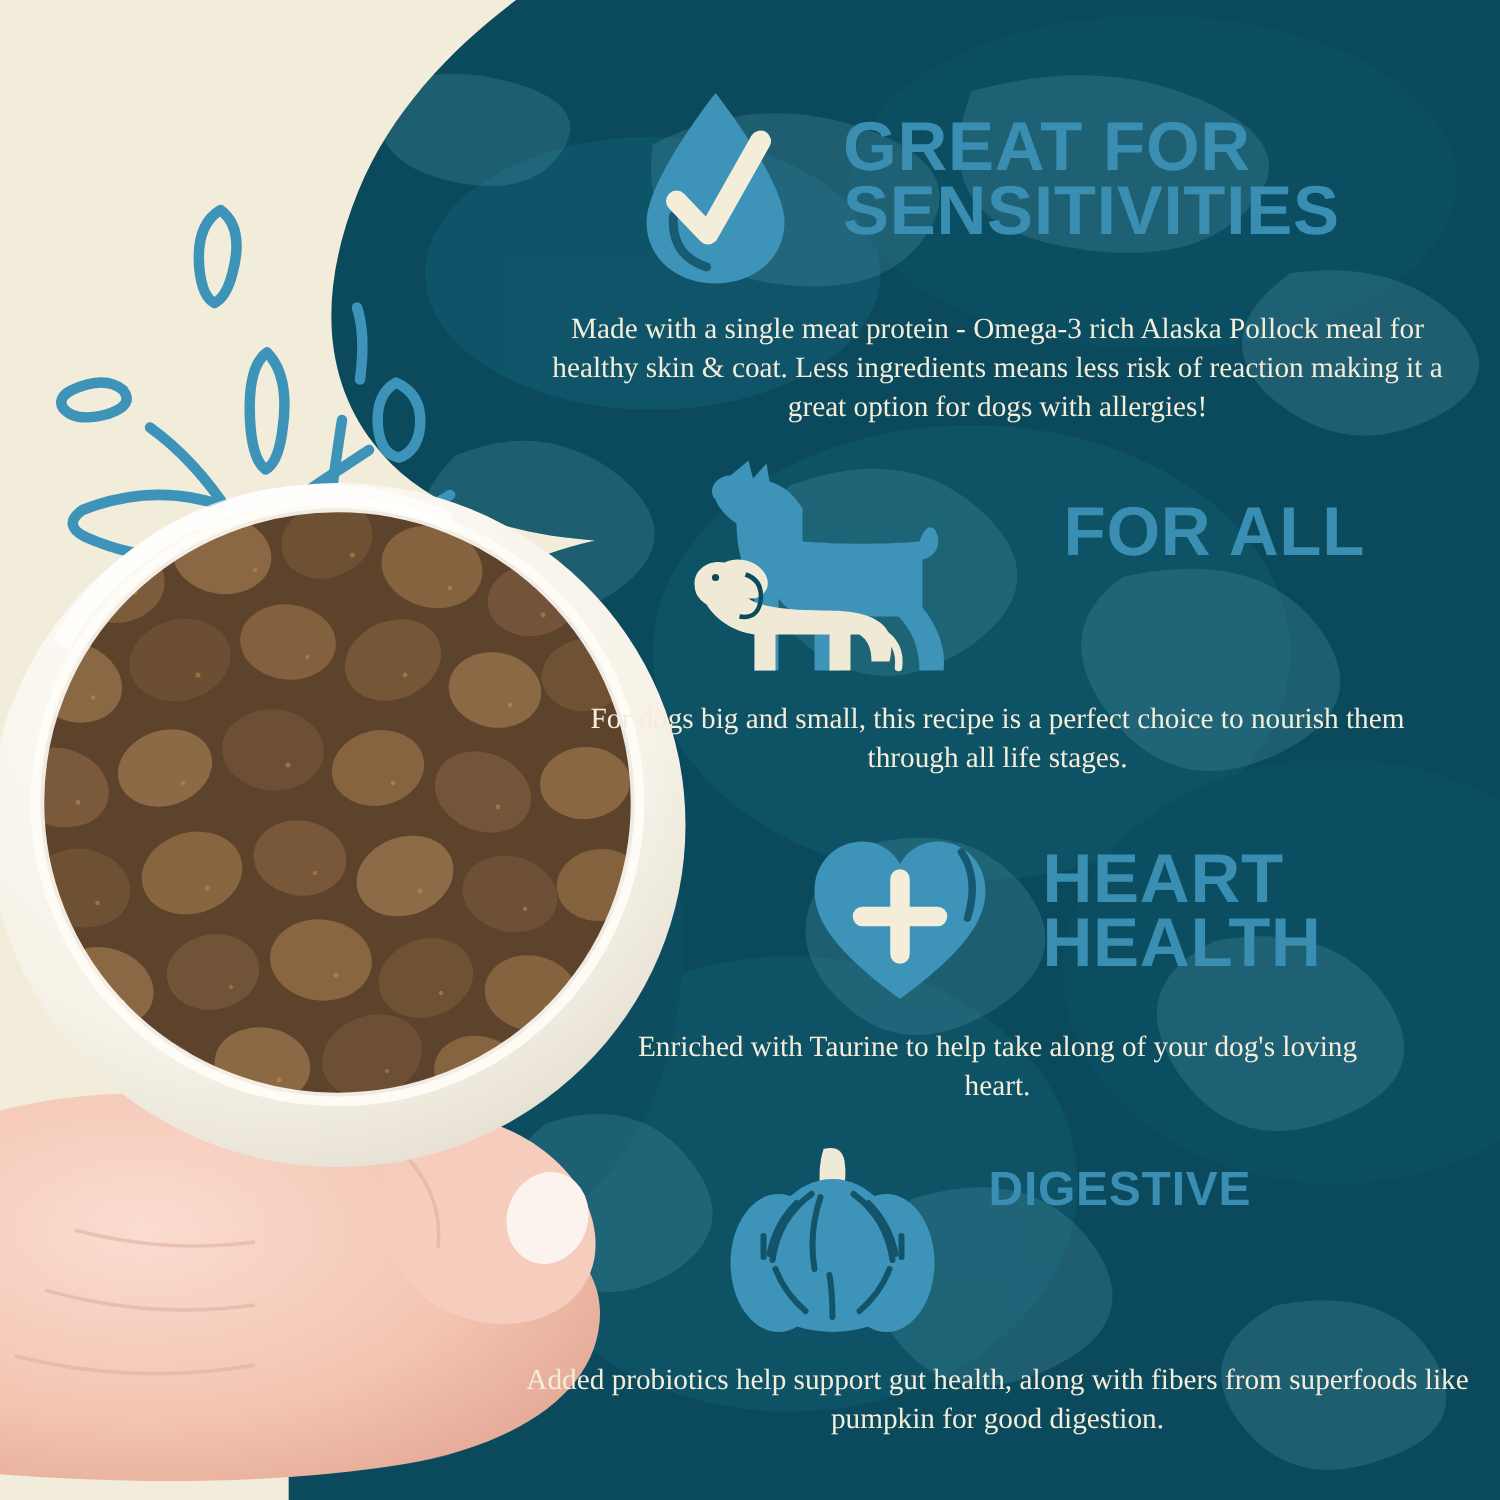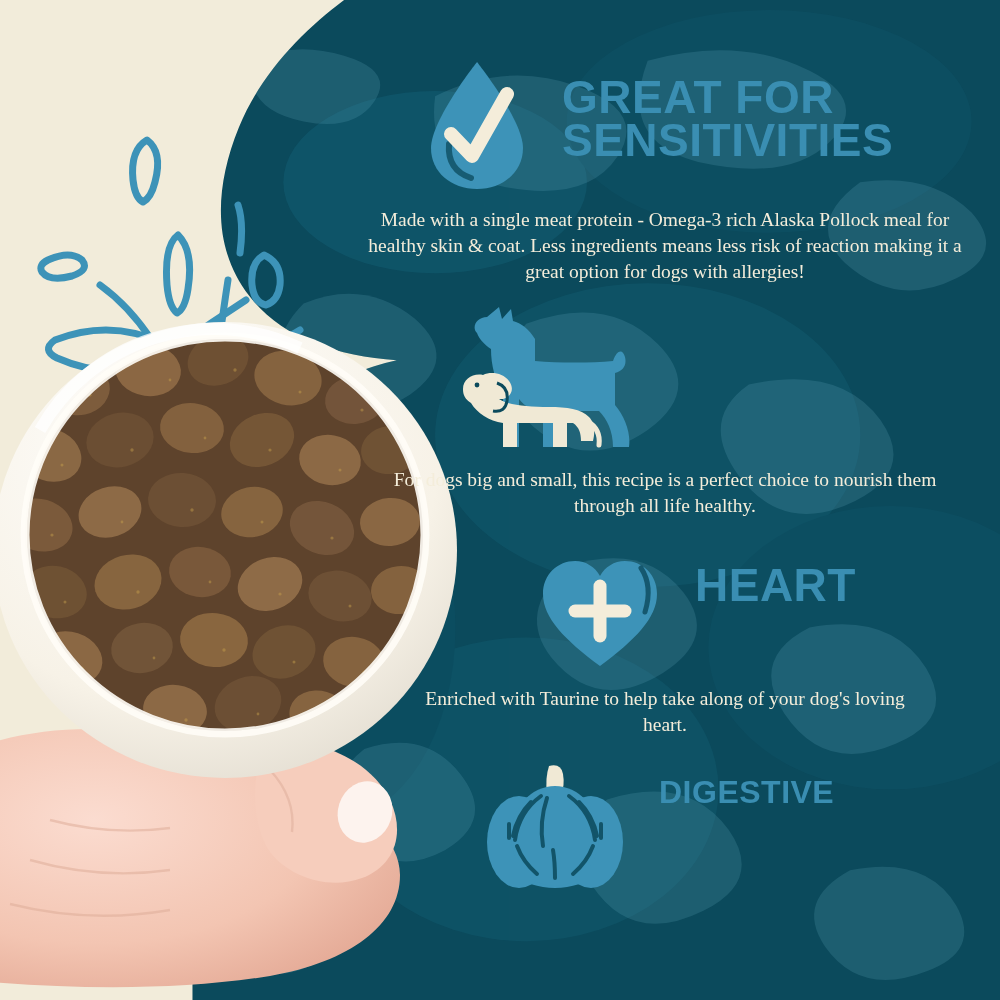--- a/index.html
+++ b/index.html
@@ -322,44 +322,45 @@
                      C 10 94 8 90 8 84 Z"></path>
 
             <path d="M 42 78 q 12 4 10 18 q -2 12 -14 10" fill="none" stroke="#0b4a5c" stroke-width="3"></path>
 
             <circle cx="22" cy="80" r="2.4" fill="#0b4a5c"></circle>
 
             <path d="M 132 116 q 14 8 12 24" fill="none" stroke="#f0e9d5" stroke-width="5" stroke-linecap="round"></path>
           </g>
         </svg>
         <h2 class="feat-title">
-          <br>
+          <span>FOR ALL</span><br>
         </h2>
       </div>
-      <p class="feat-desc">For dogs big and small, this recipe is a perfect choice to nourish them through all life healthy.</p>
+      <p class="feat-desc">For dogs big and small, this recipe is a perfect choice to nourish them through all life stages.</p>
     </section>
 
     <section class="feature" id="feature-heart">
       <div class="feat-head">
         <svg class="feat-icon" width="130" height="120" viewBox="0 0 130 120">
           <path d="M 65 114
                    C 30 88 8 66 8 42
                    C 8 22 23 9 40 9
                    C 51 9 60 15 65 24
                    C 70 15 79 9 90 9
                    C 107 9 122 22 122 42
                    C 122 66 100 88 65 114 Z" fill="#3d93b8"></path>
           <path d="M 106 16 q 12 18 4 44" fill="none" stroke="#0b4a5c" stroke-width="5" stroke-linecap="round" opacity=".8"></path>
           <g stroke="#f4edda" stroke-width="13" stroke-linecap="round">
             <line x1="65" y1="34" x2="65" y2="84"></line>
             <line x1="40" y1="59" x2="90" y2="59"></line>
           </g>
         </svg>
         <h2 class="feat-title">
           <span>HEART</span><br>
+          <span>HEALTH</span>
         </h2>
       </div>
       <p class="feat-desc">Enriched with Taurine to help take along of your dog's loving heart.</p>
     </section>
 
     <section class="feature" id="feature-digestive">
       <div class="feat-head">
         <svg class="feat-icon" width="160" height="130" viewBox="0 0 160 130">
 
           <path d="M 74 4 q 12 -3 14 8 q 2 12 -2 20 l -14 0 q -2 -16 2 -28 Z" fill="#f0e9d5"></path>
@@ -381,16 +382,17 @@
             <path d="M 72 36 q -8 24 -4 48"></path>
             <path d="M 62 112 q -14 -12 -20 -28"></path>
             <path d="M 98 112 q 14 -12 20 -28"></path>
             <path d="M 80 116 q 0 -16 -2 -28"></path>
           </g>
         </svg>
         <h2 class="feat-title">
           <span>DIGESTIVE</span><br>
         </h2>
       </div>
+      <p class="feat-desc">Added probiotics help support gut health, along with fibers from superfoods like pumpkin for good digestion.</p>
     </section>
 
   </div>
 </div>
 
 </body></html>

